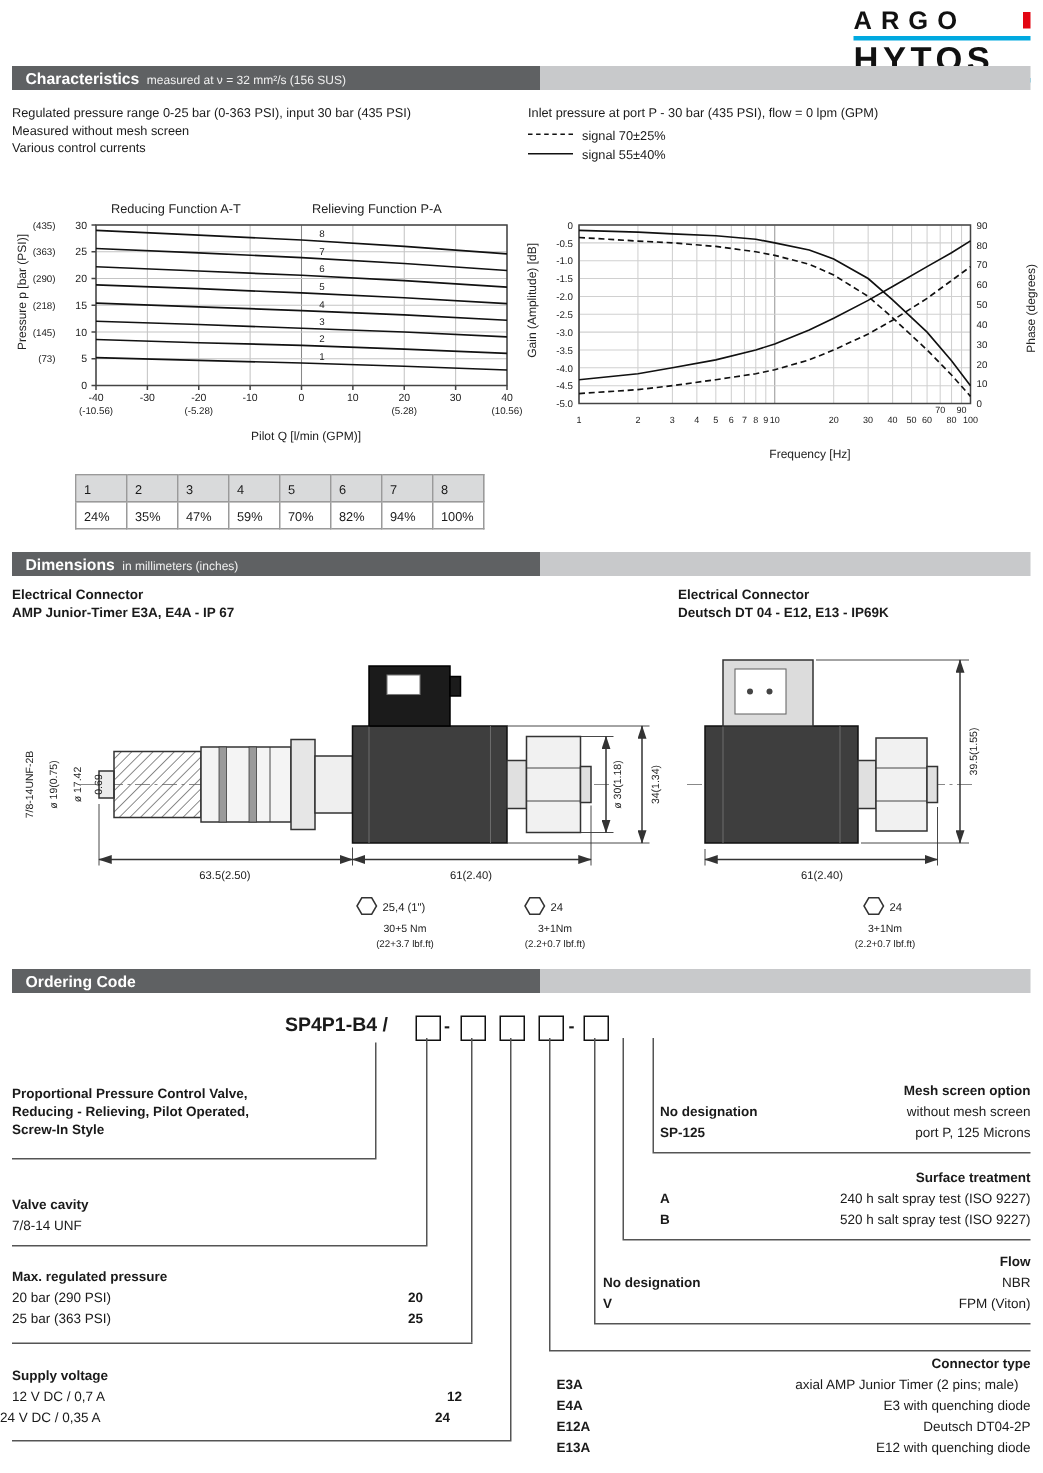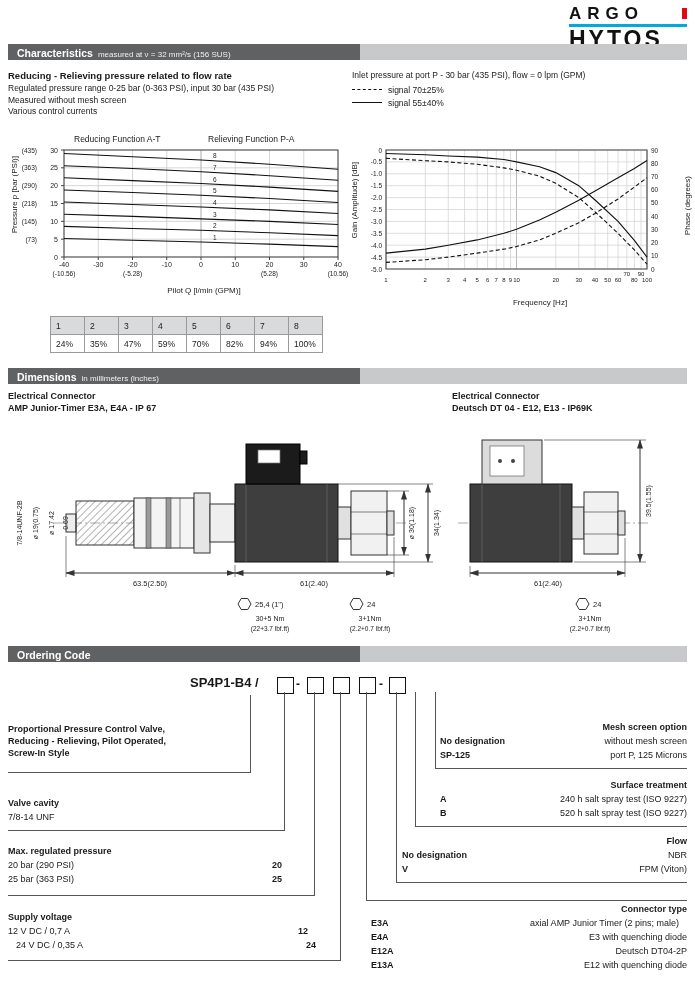--- a/index.html
+++ b/index.html
@@ -57,21 +57,20 @@
     <div class="hytos">HYTOS</div>
     <div class="bar"></div>
   </div>
 
   <div class="secbar" style="left:8px;top:44px;width:352px;">
     <span class="ttl">Characteristics</span><span class="suffix">measured at ν = 32 mm²/s (156 SUS)</span>
   </div>
   <div class="secbar-light" style="left:360px;top:44px;width:327px;"></div>
 
   <div class="abs" style="left:8px;top:70px;width:335px;">
-    <div class="blocktitle">Reducing - Relieving pressure related to flow rate</div>
     <div class="bodytext">Regulated pressure range 0-25 bar (0-363 PSI), input 30 bar (435 PSI)</div>
     <div class="bodytext">Measured without mesh screen</div>
     <div class="bodytext">Various control currents</div>
   </div>
 
   <div class="abs" style="left:352px;top:70px;width:335px;">
     <div class="bodytext">Inlet pressure at port P - 30 bar (435 PSI), flow = 0 lpm (GPM)</div>
     <div class="leg">
       <span class="ln dash"></span>
       <span>signal 70±25%</span>
@@ -422,21 +421,21 @@
   <div class="og-row" style="left:8px;top:874px;width:274px;gap:38px;">
     <span>25 bar (363 PSI)</span>
     <span class="code">25</span>
   </div>
 
   <div class="og-title" style="left:8px;top:912px;">Supply voltage</div>
   <div class="og-row" style="left:8px;top:926px;width:300px;">
     <span>12 V DC / 0,7 A</span>
     <span class="code">12</span>
   </div>
-  <div class="og-row" style="left:16px;top:940px;width:300px;gap:28px;">
+  <div class="og-row" style="left:0;top:940px;width:300px;gap:28px;">
     <span>24 V DC / 0,35 A</span>
     <span class="code">24</span>
   </div>
 
   <div class="og-title" style="right:8px;top:722px;">Mesh screen option</div>
   <div class="og-row" style="left:440px;top:736px;width:247px;">
     <span class="code">No designation</span>
     <span>without mesh screen</span>
   </div>
   <div class="og-row" style="left:440px;top:750px;width:247px;">

